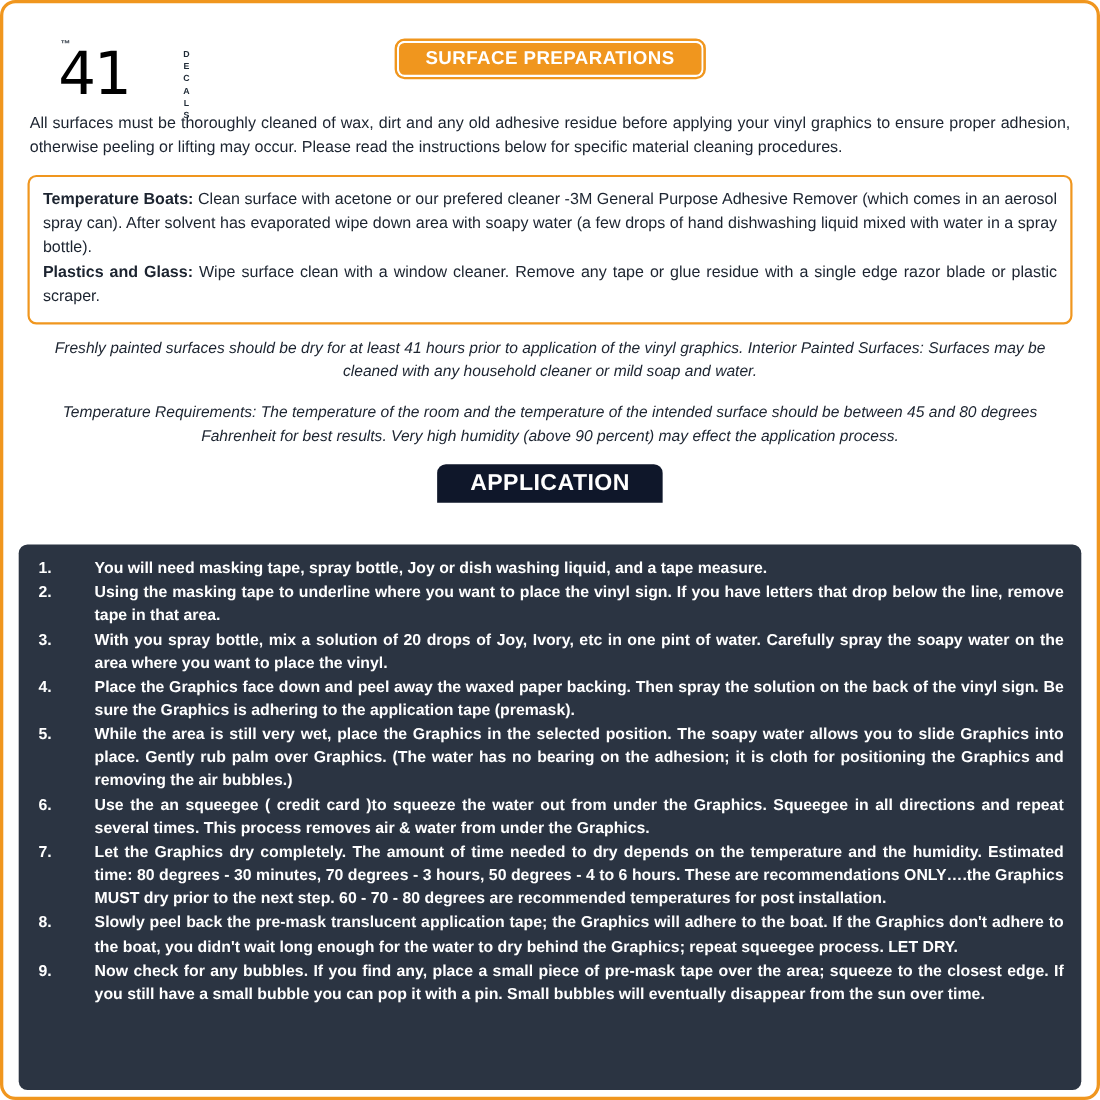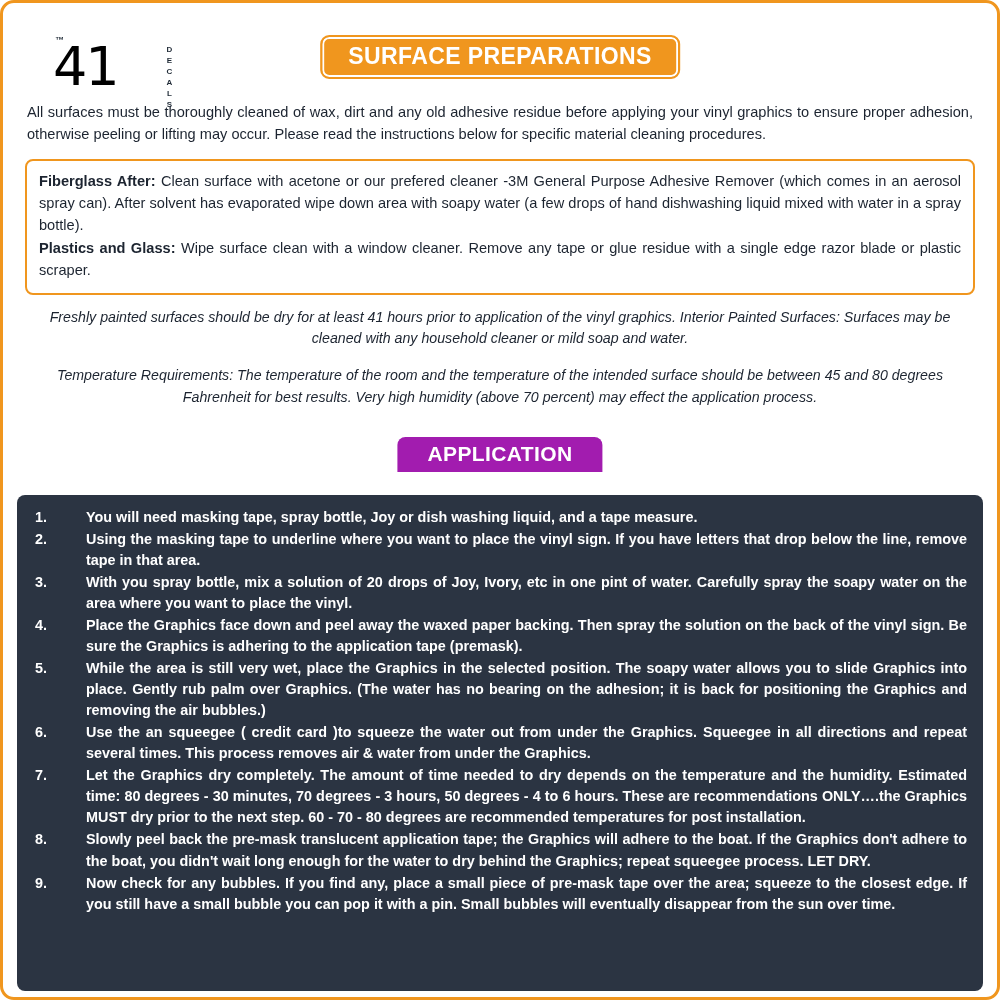--- a/index.html
+++ b/index.html
@@ -75,21 +75,21 @@
     transform: translateX(-50%);
     top: 18px;
     background: #f0961e;
     border: 2px solid #f0961e;
     border-radius: 9px;
     padding: 6px 26px 7px 26px;
     box-shadow: 0 0 0 2px #ffffff inset;
   }
   .banner-text {
     color: #ffffff;
-    font-size: 23px;
+    font-size: 17px;
     font-weight: bold;
     letter-spacing: 0.4px;
     font-family: "Liberation Sans", sans-serif;
   }
 
   
   .intro {
     margin: 6px 8px 12px 8px;
     font-size: 14.6px;
     line-height: 1.52;
@@ -129,22 +129,22 @@
   
   .app-head-wrap {
     position: relative;
     margin-top: 14px;
     height: 30px;
   }
   .app-banner {
     position: absolute;
     left: 50%;
     transform: translateX(-50%);
-    top: 15px;
-    background: #a21caf;
+    top: 0;
+    background: #0f172a;
     border-radius: 8px 8px 0 0;
     padding: 5px 30px 6px 30px;
     text-align: center;
   }
   .app-banner-text {
     color: #ffffff;
     font-size: 21px;
     font-weight: bold;
     letter-spacing: 0.4px;
   }
@@ -193,29 +193,29 @@
 
     <div class="banner">
       <span class="banner-text">SURFACE PREPARATIONS</span>
     </div>
   </div>
 
   <div class="intro">All surfaces must be thoroughly cleaned of wax, dirt and any old adhesive residue before applying your vinyl graphics to ensure proper adhesion, otherwise peeling or lifting may occur. Please read the instructions below for specific material cleaning procedures.</div>
 
   <div class="materials-box">
     <p class="mat-para">
-      <b>Fiberglass After:</b><span> Clean surface with acetone or our prefered cleaner -3M General Purpose Adhesive Remover (which comes in an aerosol spray can). After solvent has evaporated wipe down area with soapy water (a few drops of hand dishwashing liquid mixed with water in a spray bottle).</span>
+      <b>Temperature Boats:</b><span> Clean surface with acetone or our prefered cleaner -3M General Purpose Adhesive Remover (which comes in an aerosol spray can). After solvent has evaporated wipe down area with soapy water (a few drops of hand dishwashing liquid mixed with water in a spray bottle).</span>
     </p>
     <p class="mat-para">
       <b>Plastics and Glass:</b><span> Wipe surface clean with a window cleaner. Remove any tape or glue residue with a single edge razor blade or plastic scraper.</span>
     </p>
   </div>
 
   <div class="note">Freshly painted surfaces should be dry for at least 41 hours prior to application of the vinyl graphics. Interior Painted Surfaces: Surfaces may be cleaned with any household cleaner or mild soap and water.</div>
-  <div class="note second">Temperature Requirements: The temperature of the room and the temperature of the intended surface should be between 45 and 80 degrees Fahrenheit for best results. Very high humidity (above 70 percent) may effect the application process.</div>
+  <div class="note second">Temperature Requirements: The temperature of the room and the temperature of the intended surface should be between 45 and 80 degrees Fahrenheit for best results. Very high humidity (above 90 percent) may effect the application process.</div>
 
   <div class="app-head-wrap">
     <div class="app-banner">
       <span class="app-banner-text">APPLICATION</span>
     </div>
   </div>
 
   <div class="steps-panel">
     <div class="step">
       <span class="step-num">1.</span>
@@ -228,21 +228,21 @@
     <div class="step">
       <span class="step-num">3.</span>
       <span class="step-text">With you spray bottle, mix a solution of 20 drops of Joy, Ivory, etc in one pint of water. Carefully spray the soapy water on the area where you want to place the vinyl.</span>
     </div>
     <div class="step">
       <span class="step-num">4.</span>
       <span class="step-text">Place the Graphics face down and peel away the waxed paper backing. Then spray the solution on the back of the vinyl sign. Be sure the Graphics is adhering to the application tape (premask).</span>
     </div>
     <div class="step">
       <span class="step-num">5.</span>
-      <span class="step-text">While the area is still very wet, place the Graphics in the selected position. The soapy water allows you to slide Graphics into place. Gently rub palm over Graphics. (The water has no bearing on the adhesion; it is back for positioning the Graphics and removing the air bubbles.)</span>
+      <span class="step-text">While the area is still very wet, place the Graphics in the selected position. The soapy water allows you to slide Graphics into place. Gently rub palm over Graphics. (The water has no bearing on the adhesion; it is cloth for positioning the Graphics and removing the air bubbles.)</span>
     </div>
     <div class="step">
       <span class="step-num">6.</span>
       <span class="step-text">Use the an squeegee ( credit card )to squeeze the water out from under the Graphics. Squeegee in all directions and repeat several times. This process removes air &amp; water from under the Graphics.</span>
     </div>
     <div class="step">
       <span class="step-num">7.</span>
       <span class="step-text">Let the Graphics dry completely. The amount of time needed to dry depends on the temperature and the humidity. Estimated time: 80 degrees - 30 minutes, 70 degrees - 3 hours, 50 degrees - 4 to 6 hours. These are recommendations ONLY….the Graphics MUST dry prior to the next step. 60 - 70 - 80 degrees are recommended temperatures for post installation.</span>
     </div>
     <div class="step">

